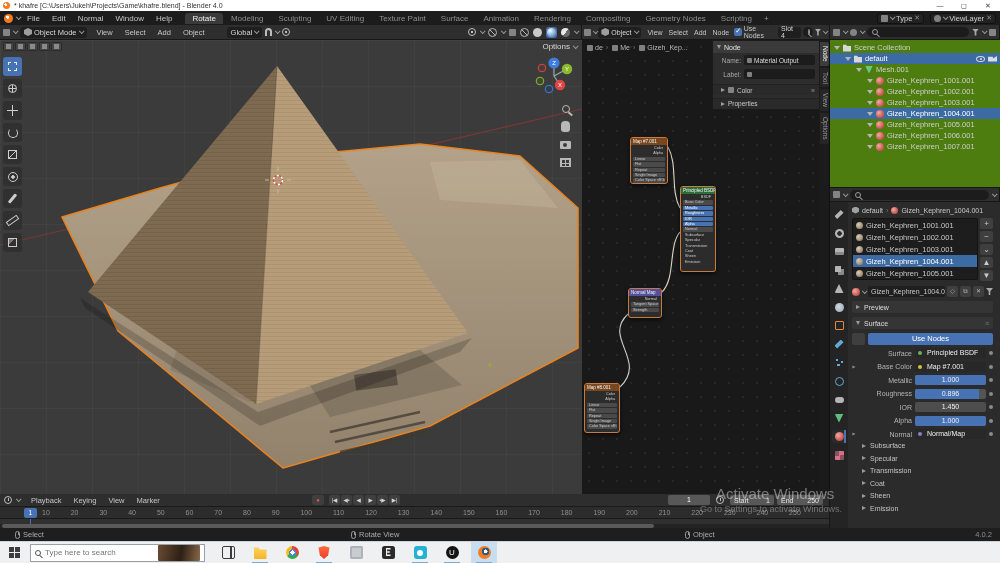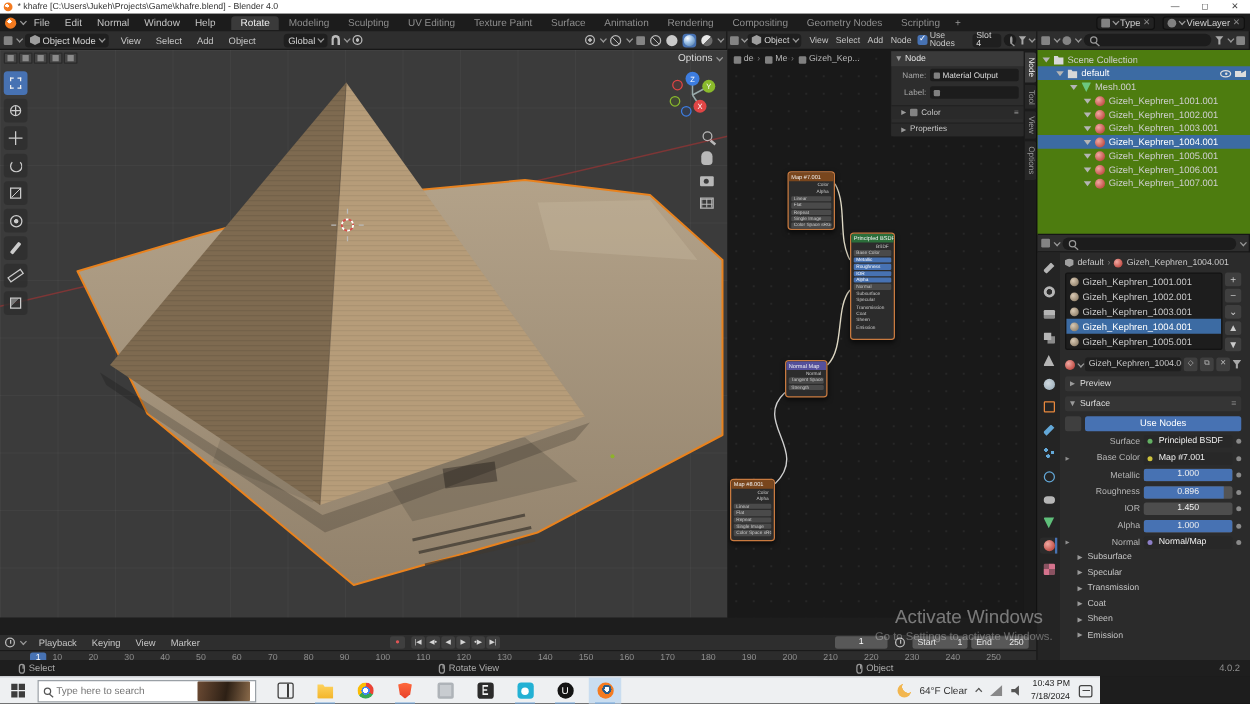--- a/index.html
+++ b/index.html
@@ -164,21 +164,21 @@
   .prow .fill{position:absolute;left:0;top:0;bottom:0;width:0;background:#4772b3;}
   .prow .pval{position:absolute;inset:0;text-align:center;line-height:10px;color:#f0f0f0;font-size:7px;}
   .prow.t-field .pval{text-align:left;padding-left:12px;}
   .prow .socket{position:absolute;left:3px;top:3px;width:4px;height:4px;border-radius:50%;background:#999;display:none;}
   .prow.t-field .socket{display:block;}
   .prow .kdot{width:4px;height:4px;border-radius:50%;background:#8a8a8a;flex:0 0 auto;}
   .pcol{display:flex;align-items:center;gap:4px;height:12.5px;padding-left:10px;color:#c5c5c5;}
   .prow .exp .tri{border-left-color:#8f8f8f;transform:scale(.8);}
 
   
-  .tl{position:absolute;left:0;top:508px;width:830px;height:34px;background:#262626;border-right:1px solid #161616;}
+  .tl{position:absolute;left:0;top:494px;width:830px;height:34px;background:#262626;border-right:1px solid #161616;}
   .tl-hdr{height:13px;background:#2e2e2e;border-bottom:1px solid #1a1a1a;display:flex;align-items:center;font-size:7.5px;color:#c6c6c6;gap:4px;padding:0 4px;}
   .clockico{width:8px;height:8px;border:1px solid #bbb;border-radius:50%;position:relative;}
   .clockico::after{content:"";position:absolute;left:3px;top:1px;width:1px;height:3px;background:#bbb;}
   .transport{position:absolute;left:312px;display:flex;gap:1px;align-items:center;}
   .tbtn{min-width:11px;padding:0 2px;height:10px;background:#3f3f3f;border-radius:2px;color:#d6d6d6;font-size:5.5px;line-height:10px;text-align:center;}
   .recbtn{width:12px;height:10px;background:#3f3f3f;border-radius:2px;color:#e05555;font-size:6px;line-height:10px;text-align:center;margin-right:4px;}
   .framepill{position:absolute;left:668px;width:42px;height:10px;background:#585858;border-radius:2px;color:#fff;text-align:center;line-height:10px;font-size:7px;}
   .sepill{height:10px;background:#585858;border-radius:2px;color:#e8e8e8;display:flex;align-items:center;gap:3px;padding:0 4px;font-size:7px;position:absolute;}
   .tl-ruler{position:relative;height:12px;background:#2c2c2c;border-bottom:1px solid #1a1a1a;}
   .ticks{position:absolute;left:42px;right:28px;top:0;bottom:0;display:flex;justify-content:space-between;align-items:center;color:#8f8f8f;font-size:7px;}
@@ -189,21 +189,21 @@
   .tl-scroll .thumb{position:absolute;left:2px;top:0;width:652px;height:4px;background:#5a5a5a;border-radius:2px;}
 
   
   .statusbar{position:absolute;left:0;top:528px;width:1000px;height:13px;background:#1e1e1e;display:flex;align-items:center;color:#ababab;font-size:7.5px;}
   .mouse{width:5px;height:8px;border:1px solid #999;border-radius:2.5px;position:relative;margin:0 3px;flex:0 0 auto;}
   .mouse::after{content:"";position:absolute;left:50%;top:0;width:1px;height:3px;background:#999;}
   .sb-item{display:flex;align-items:center;position:absolute;}
   .sb-ver{position:absolute;right:8px;color:#8f8f8f;}
 
   
-  .taskbar{position:absolute;left:0;top:541px;width:880px;height:22px;background:#eef0f2;border-top:1px solid #cfd2d6;display:flex;align-items:center;}
+  .taskbar{position:absolute;left:0;top:541px;width:1000px;height:22px;background:#eef0f2;border-top:1px solid #cfd2d6;display:flex;align-items:center;}
   .win{width:11px;height:11px;margin:0 10px 0 9px;background-image:linear-gradient(#3c3c3c,#3c3c3c),linear-gradient(#3c3c3c,#3c3c3c),linear-gradient(#3c3c3c,#3c3c3c),linear-gradient(#3c3c3c,#3c3c3c);background-size:5px 5px;background-position:0 0,6px 0,0 6px,6px 6px;background-repeat:no-repeat;}
   .tsearch{width:175px;height:18px;background:#fff;border:1px solid #9aa0a6;display:flex;align-items:center;gap:4px;padding:0 4px;overflow:hidden;}
   .tsearch .mag{border-color:#555;}
   .tsearch .mag::after{background:#555;}
   .tsearch input{border:none;outline:none;flex:1;font-size:8px;color:#444;font-family:"Liberation Sans",sans-serif;min-width:0;background:transparent;}
   .tsearch .thumb{width:42px;height:16px;flex:0 0 auto;background:linear-gradient(100deg,#6b4a33,#2d2015 55%,#8a6a4a);border-radius:1px;}
   .apps{display:flex;align-items:center;gap:6px;margin-left:10px;height:22px;}
   .app{width:26px;height:22px;display:flex;align-items:center;justify-content:center;position:relative;}
   .app.running::after{content:"";position:absolute;left:5px;right:5px;bottom:0;height:2px;background:#76a9dd;}
   .app.active{background:#c9ddf0;}
@@ -1024,31 +1024,19 @@
         <span class="app running t-teal">
           <span class="g"></span>
         </span>
         <span class="app running t-ue">
           <span class="g"></span>
         </span>
         <span class="app active running t-blender">
           <span class="g"></span>
         </span>
       </div>
-    <div class="tray">
-      <span class="moon"></span>
-      <span>64°F Clear</span>
-      <span class="chev up" style="border-color:#555;"></span>
-      <span class="wifi"></span>
-      <span class="spk"></span>
-      <span class="clockcol">
-        <span>10:43 PM</span>
-        <span>7/18/2024</span>
-      </span>
-      <span class="notif"></span>
-    </div>
   </div>
 
   <div class="watermark">
     <div class="l1">Activate Windows</div>
     <div class="l2">Go to Settings to activate Windows.</div>
   </div>
 </div>
 
 </body></html>

